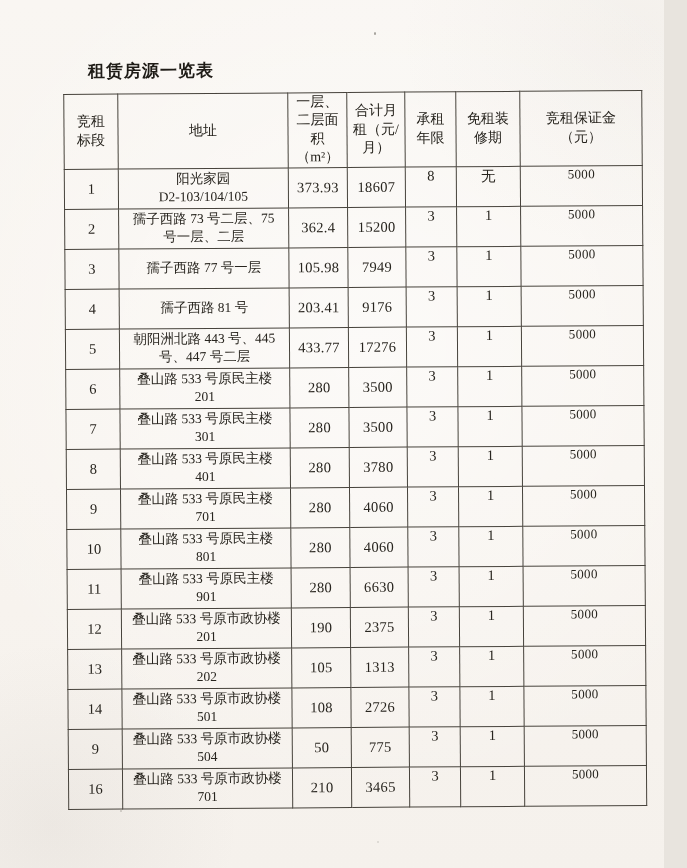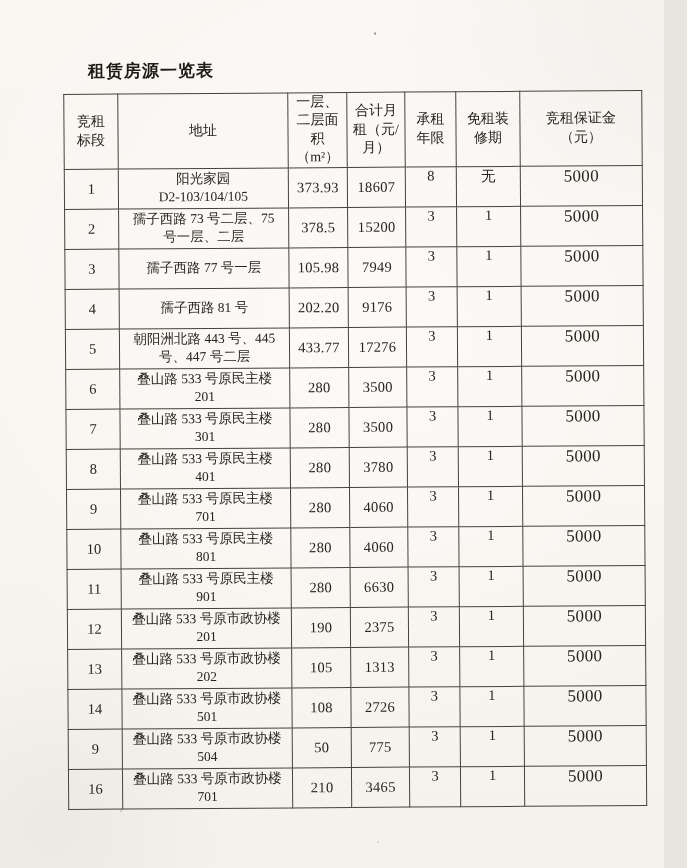--- a/index.html
+++ b/index.html
@@ -55,21 +55,21 @@
   }
   td.c-addr {
     font-size: 13.5px;
     line-height: 1.35;
     white-space: pre-line;
     vertical-align: middle;
   }
   td.c-no { font-size: 14.5px; vertical-align: middle; }
   td.c-area, td.c-rent { font-size: 14.5px; vertical-align: middle; letter-spacing: 0.3px; }
   td.c-term, td.c-renov { font-size: 14.5px; vertical-align: top; padding-top: 2px; }
-  td.c-dep  { font-size: 17px; vertical-align: top; padding-top: 7px; letter-spacing: 0.3px; }
+  td.c-dep  { font-size: 13px; vertical-align: top; padding-top: 7px; letter-spacing: 0.3px; }
   .speck {
     position: absolute;
     background: rgba(90,85,78,0.55);
     border-radius: 50%;
   }
   .speck.s1 { left: 374px; top: 32px;  width: 2px; height: 3px; }
   .speck.s2 { left: 120px; top: 810px; width: 2px; height: 2px; opacity: .5; }
   .speck.s3 { left: 377px; top: 841px; width: 2px; height: 2px; opacity: .35; }
 </style>
 </head>
@@ -120,39 +120,39 @@
             <td class="c-area">373.93</td>
             <td class="c-rent">18607</td>
             <td class="c-term">8</td>
             <td class="c-renov">无</td>
             <td class="c-dep">5000</td>
           </tr>
           <tr>
             <td class="c-no">2</td>
             <td class="c-addr">孺子西路 73 号二层、75
 号一层、二层</td>
-            <td class="c-area">378.5</td>
+            <td class="c-area">362.4</td>
             <td class="c-rent">15200</td>
             <td class="c-term">3</td>
             <td class="c-renov">1</td>
             <td class="c-dep">5000</td>
           </tr>
           <tr>
             <td class="c-no">3</td>
             <td class="c-addr">孺子西路 77 号一层</td>
             <td class="c-area">105.98</td>
             <td class="c-rent">7949</td>
             <td class="c-term">3</td>
             <td class="c-renov">1</td>
             <td class="c-dep">5000</td>
           </tr>
           <tr>
             <td class="c-no">4</td>
             <td class="c-addr">孺子西路 81 号</td>
-            <td class="c-area">202.20</td>
+            <td class="c-area">203.41</td>
             <td class="c-rent">9176</td>
             <td class="c-term">3</td>
             <td class="c-renov">1</td>
             <td class="c-dep">5000</td>
           </tr>
           <tr>
             <td class="c-no">5</td>
             <td class="c-addr">朝阳洲北路 443 号、445
 号、447 号二层</td>
             <td class="c-area">433.77</td>

